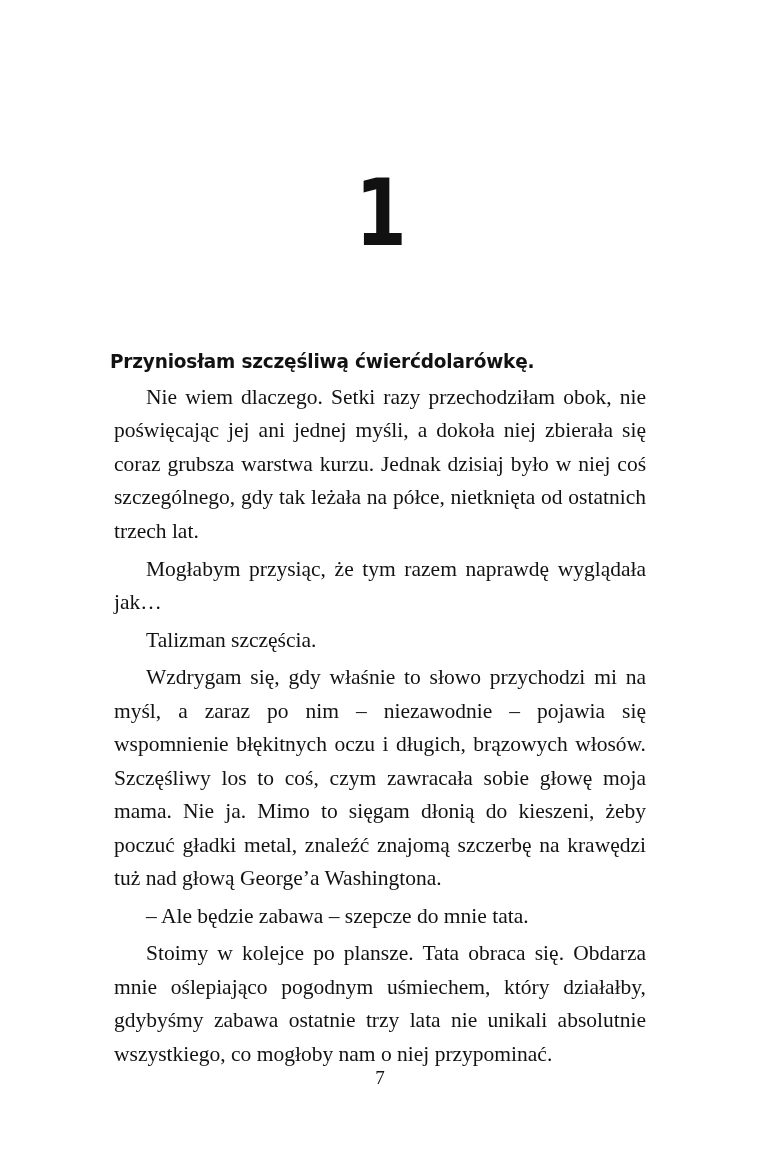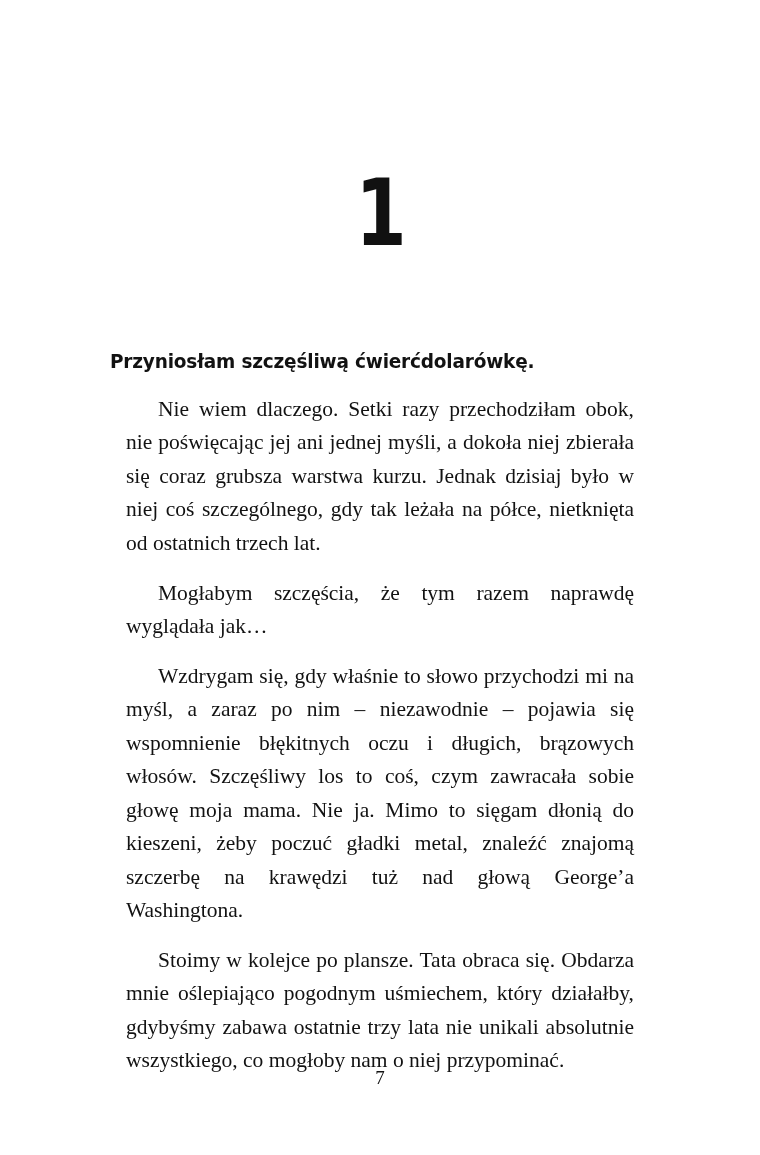--- a/index.html
+++ b/index.html
@@ -52,21 +52,21 @@
     font-weight: 600;
     font-size: 18.5px;
     letter-spacing: -0.2px;
     text-align: left;
     margin: 0 0 2px 0;
     transform: scaleY(1.05);
     transform-origin: left bottom;
   }
 
   p.para {
-    margin: 16px;
+    margin: 4px;
     text-indent: 32px;
   }
 
   
   .folio {
     position: absolute;
     left: 0;
     right: 0;
     bottom: 66px;
     text-align: center;
@@ -80,25 +80,27 @@
 <div class="page">
 
   <div class="chapter-number">1</div>
 
   <div class="text-block">
 
     <p class="lead-line">Przyniosłam szczęśliwą ćwierćdolarówkę.</p>
 
     <p class="para">Nie wiem dlaczego. Setki razy przechodziłam obok, nie poświęcając jej ani jednej myśli, a dokoła niej zbierała się coraz grubsza warstwa kurzu. Jednak dzisiaj było w niej coś szczególnego, gdy tak leżała na półce, nietknięta od ostatnich trzech lat.</p>
 
-    <p class="para">Mogłabym szczęścia, że tym razem naprawdę wyglądała jak…</p>
+    <p class="para">Mogłabym przysiąc, że tym razem naprawdę wyglądała jak…</p>
 
+    <p class="para">Talizman szczęścia.</p>
 
     <p class="para">Wzdrygam się, gdy właśnie to słowo przychodzi mi na myśl, a zaraz po nim – niezawodnie – pojawia się wspomnienie błękitnych oczu i długich, brązowych włosów. Szczęśliwy los to coś, czym zawracała sobie głowę moja mama. Nie ja. Mimo to sięgam dłonią do kieszeni, żeby poczuć gładki metal, znaleźć znajomą szczerbę na krawędzi tuż nad głową George’a Washingtona.</p>
 
+    <p class="para">– Ale będzie zabawa – szepcze do mnie tata.</p>
 
     <p class="para">Stoimy w kolejce po plansze. Tata obraca się. Obdarza mnie oślepiająco pogodnym uśmiechem, który działałby, gdybyśmy zabawa ostatnie trzy lata nie unikali absolutnie wszystkiego, co mogłoby nam o niej przypominać.</p>
 
   </div>
 
   <div class="folio">7</div>
 
 </div>
 
 </body></html>

